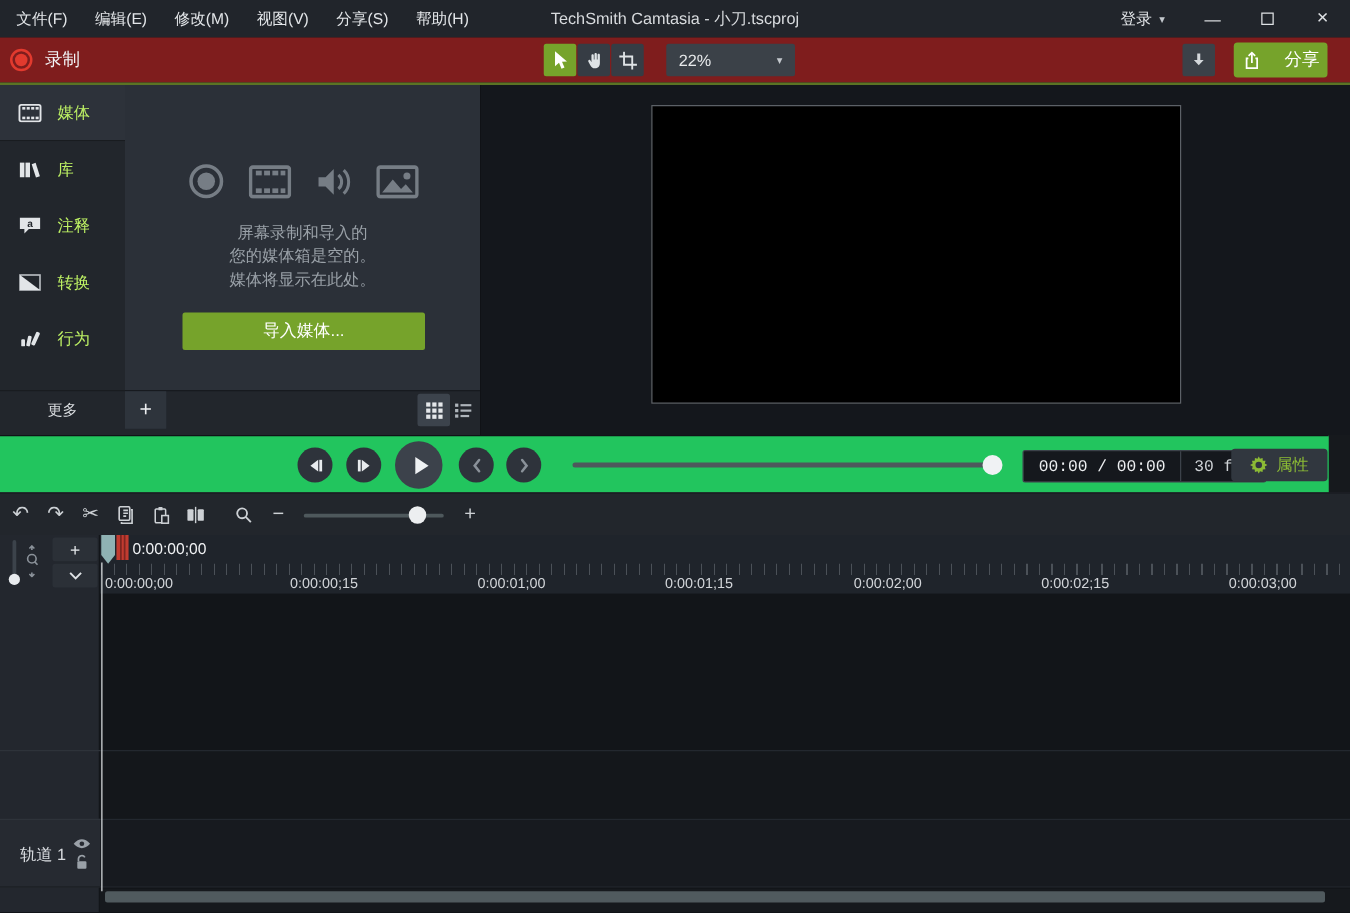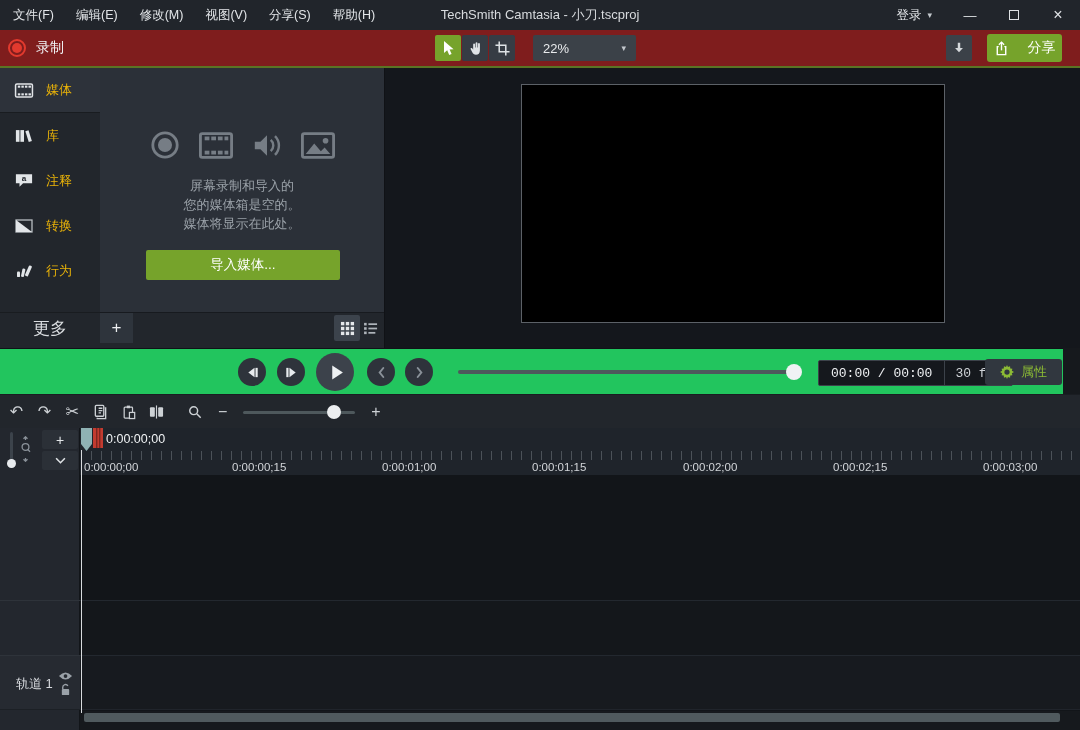--- a/index.html
+++ b/index.html
@@ -36,22 +36,22 @@
   .download-btn { position:absolute; left:946px; top:5px; width:26px; height:26px; background:#3b4148; border-radius:2px; display:flex; align-items:center; justify-content:center; }
   .share-btn { position:absolute; left:987px; top:4px; width:75px; height:28px; background:#76a32b; border-radius:3px; display:flex; align-items:center; justify-content:center; gap:19px; color:#fff; font-size:14px; }
   .accent-line { position:absolute; top:66px; left:0; right:0; height:2px; background:#5b7424; }
 
   
   .main { position:absolute; top:68px; left:0; right:0; height:280px; }
   .sidebar { position:absolute; left:0; top:0; width:100px; height:280px; background:#22262c; }
   .side-item { height:45px; display:flex; align-items:center; gap:11px; padding-left:13px; }
   .side-item.active { background:#2d323a; border-bottom:1px solid #191c20; }
   .side-icon { width:22px; display:flex; justify-content:center; }
-  .side-label { font-size:13px; color:#eab308; }
-  .side-more { position:absolute; left:0; top:244px; width:100px; height:36px; border-top:1px solid #191c20; display:flex; align-items:center; justify-content:center; font-size:17px; color:#dadde0; padding-bottom:5px; }
+  .side-label { font-size:13px; color:#bef264; }
+  .side-more { position:absolute; left:0; top:244px; width:100px; height:36px; border-top:1px solid #191c20; display:flex; align-items:center; justify-content:center; font-size:12px; color:#dadde0; padding-bottom:5px; }
 
   .media-panel { position:absolute; left:100px; top:0; width:285px; height:280px; background:#2b3038; border-right:1px solid #101216; }
   .media-header { height:32px; background:#1b1f25; display:flex; align-items:center; justify-content:center; font-size:13.5px; color:#e3e6e9; }
   .bin-icons { position:absolute; top:62px; left:0; right:0; display:flex; justify-content:center; align-items:center; gap:19px; }
   .bin-text { position:absolute; top:108px; left:0; width:100%; text-align:center; font-size:13px; line-height:19px; color:#9aa1a8; }
   .import-btn { position:absolute; left:46px; top:182px; width:194px; height:30px; background:#76a32b; border-radius:2px; color:#fff; font-size:13.5px; display:flex; align-items:center; justify-content:center; }
   .media-footer { position:absolute; left:0; top:244px; width:100%; height:36px; background:#22262c; border-top:1px solid #171a1f; }
   .add-media-btn { position:absolute; left:0; top:0; width:33px; height:30px; background:#2e343c; display:flex; align-items:center; justify-content:center; font-size:17px; color:#eceef0; }
   .view-btn { position:absolute; top:2px; width:26px; height:26px; display:flex; align-items:center; justify-content:center; border-radius:2px; }
   .view-btn.grid { right:24px; background:#3c434c; }

